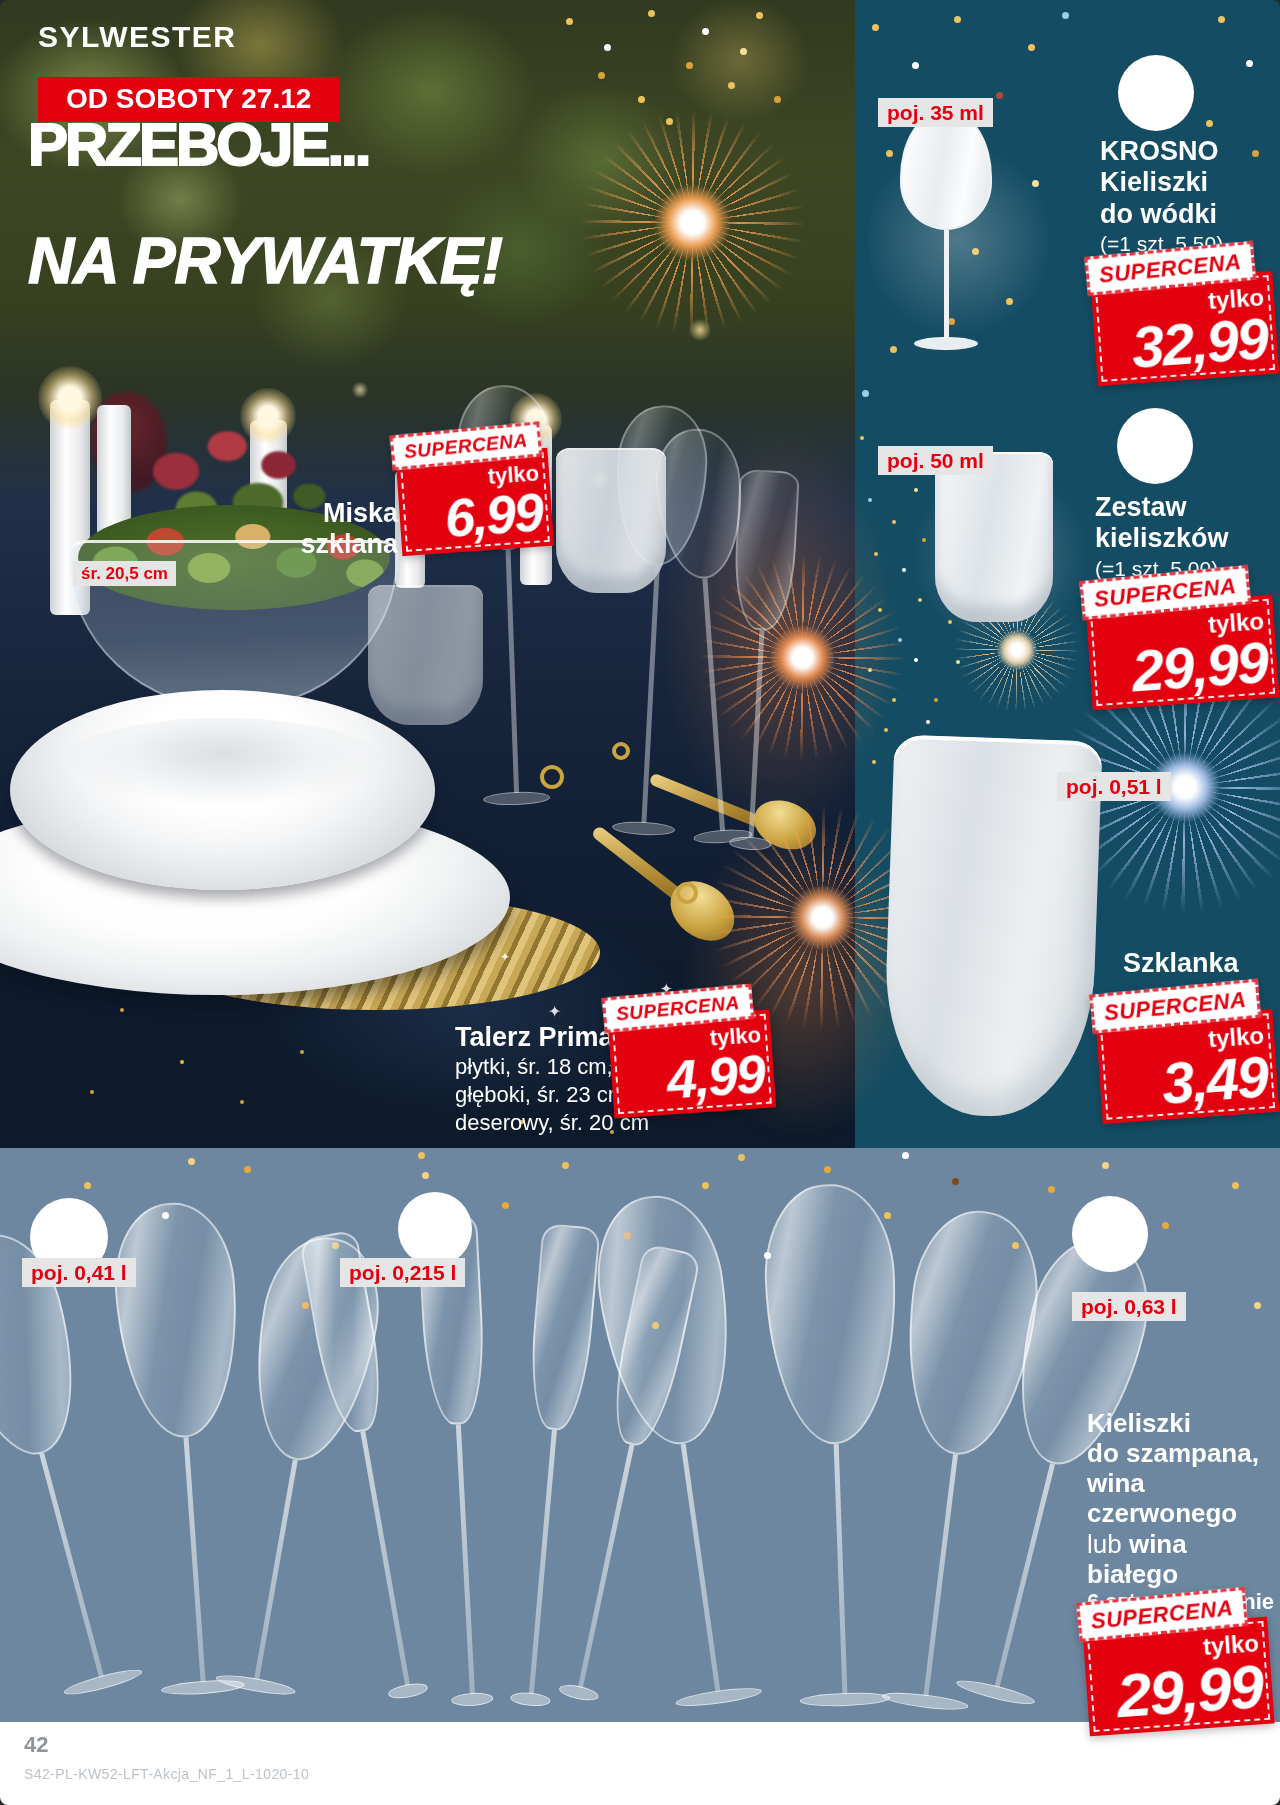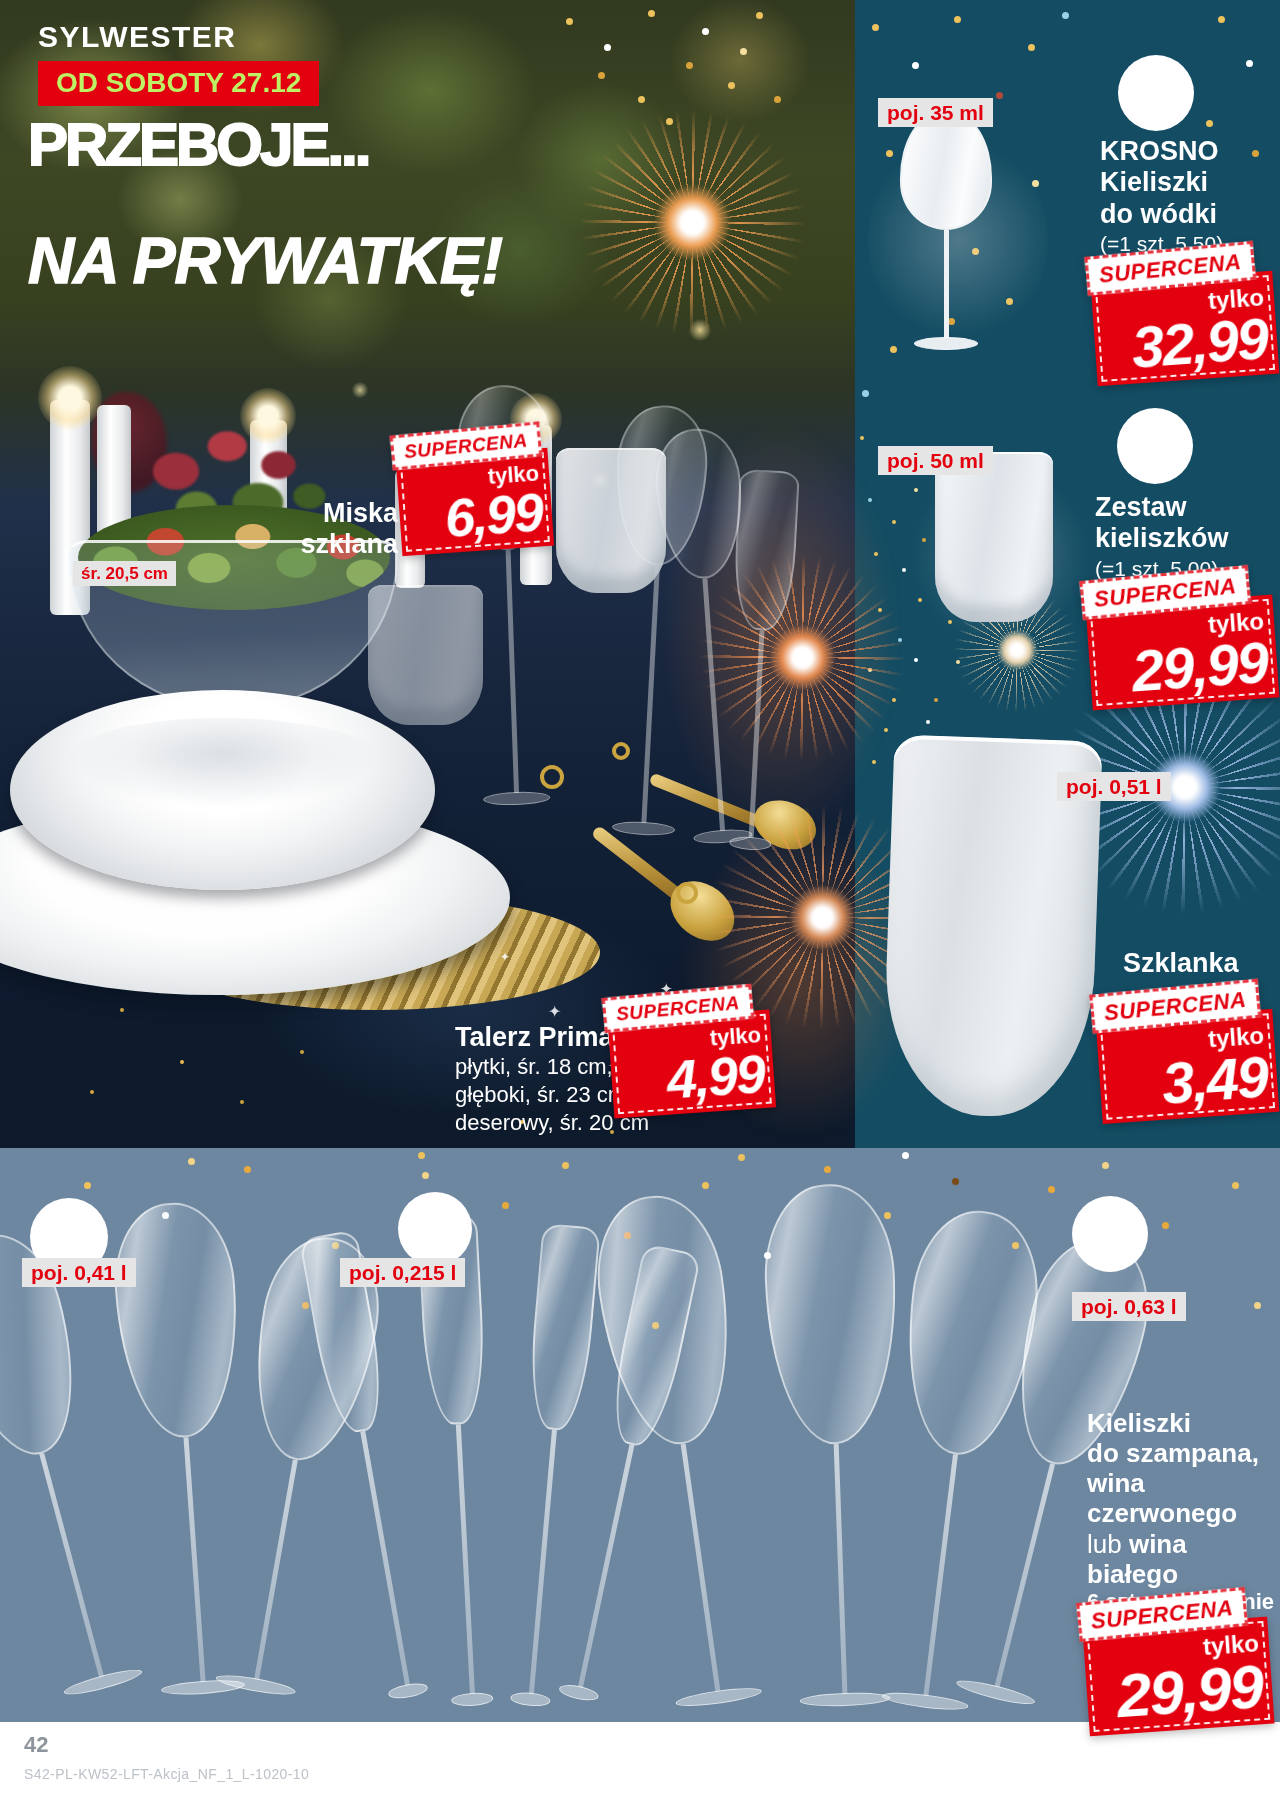--- a/index.html
+++ b/index.html
@@ -1,17 +1,17 @@
 <!DOCTYPE html>
 <html><head>
 <meta charset="utf-8">
 <style>
   html,body{margin:0;padding:0;background:#2a2a2a;}
   .page{position:relative;width:1280px;height:1805px;overflow:hidden;background:#0d1a2b;
-        font-family:"Liberation Sans","DejaVu Sans",sans-serif;}
+        font-family:"Liberation Sans","DejaVu Sans",sans-serif;border-radius:8px;}
   .page *{box-sizing:border-box;}
 
   
   .photo-bg{position:absolute;left:0;top:0;width:860px;height:1148px;z-index:1;background:
     radial-gradient(140px 110px at 90px 95px, rgba(188,205,110,.5), transparent 70%),
     radial-gradient(120px 100px at 260px 45px, rgba(210,190,90,.45), transparent 70%),
     radial-gradient(150px 120px at 430px 90px, rgba(150,180,80,.4), transparent 70%),
     radial-gradient(120px 110px at 600px 160px, rgba(120,150,70,.45), transparent 70%),
     radial-gradient(100px 90px at 740px 60px, rgba(190,170,90,.4), transparent 70%),
     radial-gradient(90px 80px at 180px 200px, rgba(220,230,140,.35), transparent 70%),
@@ -102,22 +102,22 @@
     mask:radial-gradient(circle at 50% 50%, transparent 0 10%, #000 28%, rgba(0,0,0,.6) 45%, transparent 68%);}
   .fwcore{position:absolute;border-radius:50%;z-index:9;filter:blur(1px);
     background:radial-gradient(circle, #ffffff 0 22%, var(--c) 45%, transparent 72%);}
   .stripglow{position:absolute;border-radius:50%;z-index:8;filter:blur(6px);
     background:radial-gradient(ellipse, rgba(255,140,60,.28), transparent 70%);}
   .dot{position:absolute;left:0;top:0;width:7px;height:7px;border-radius:50%;background:transparent;z-index:8;}
   .dot.small{width:4px;height:4px;}
 
   
   .eyebrow{position:absolute;left:38px;top:20px;color:#fff;font-weight:800;font-size:30px;letter-spacing:1.5px;z-index:30;}
-  .datebadge{position:absolute;left:38px;top:61px;background:#e3000f;color:#bef264;font-weight:800;font-size:28px;
-    padding:6px 18px 7px;z-index:30;white-space:nowrap;}
+  .datebadge{position:absolute;left:38px;top:77px;background:#e3000f;color:#ffffff;font-weight:800;font-size:28px;
+    padding:6px 28px 7px;z-index:30;white-space:nowrap;}
   .h1{position:absolute;left:28px;top:110px;color:#fff;font-weight:900;font-size:60px;letter-spacing:-3px;
     -webkit-text-stroke:2px #fff;z-index:30;white-space:nowrap;}
   .h2{position:absolute;left:28px;top:224px;color:#fff;font-weight:900;font-style:italic;font-size:64px;
     letter-spacing:-1px;-webkit-text-stroke:1.5px #fff;z-index:30;white-space:nowrap;}
   .pname{position:absolute;color:#fff;font-weight:800;font-size:27px;line-height:1.16;z-index:30;}
   .punit{color:#fff;font-weight:400;font-size:21px;line-height:1.3;}
   .pdesc{position:absolute;color:#fff;font-weight:400;font-size:22px;line-height:1.27;z-index:30;}
   .reg{font-weight:400;}
   .vbadge{position:absolute;background:#e5e5e5;color:#e3000f;font-weight:800;font-size:21px;
     padding:3px 9px 2px;z-index:35;white-space:nowrap;}

